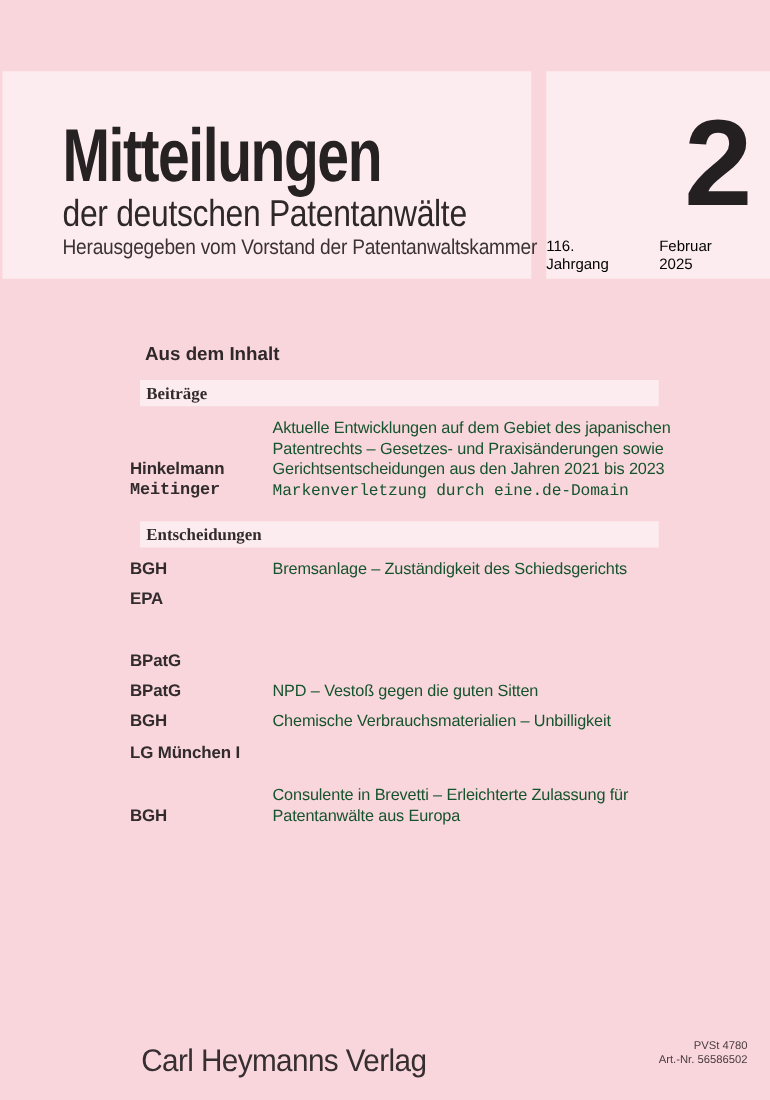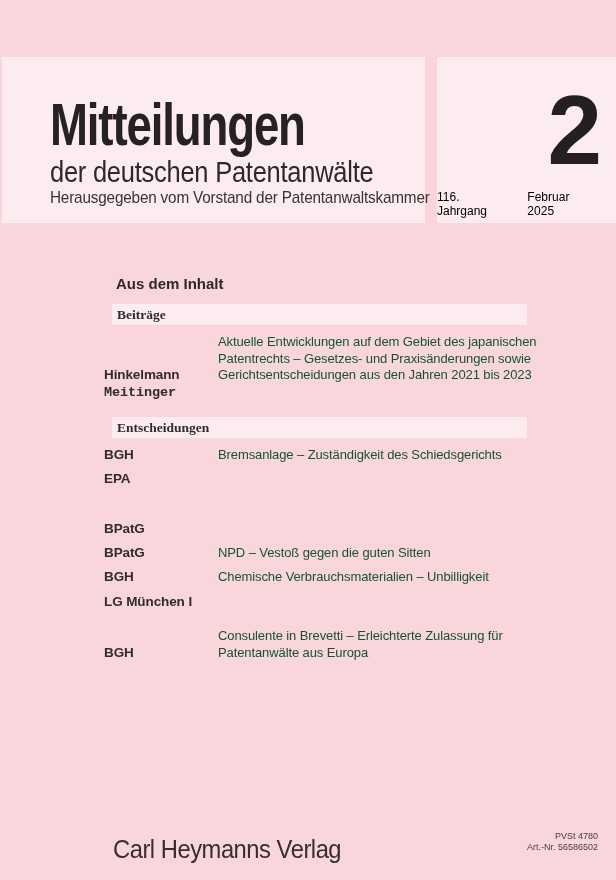--- a/index.html
+++ b/index.html
@@ -113,20 +113,23 @@
   <div class="row r1">
     <span class="label">Hinkelmann</span>
     <span class="desc">
         <span class="lines">Aktuelle Entwicklungen auf dem Gebiet des japanischen
 Patentrechts – Gesetzes- und Praxisänderungen sowie
 Gerichtsentscheidungen aus den Jahren 2021 bis 2023</span>
       </span>
   </div>
   <div class="row r2">
     <span class="label">Meitinger</span>
+    <span class="desc">
+        <span class="lines">Markenverletzung durch eine.de-Domain</span>
+      </span>
   </div>
 
   <div class="band" id="band-entscheidungen">
     <span>Entscheidungen</span>
   </div>
 
   <div class="row r3">
     <span class="label">BGH</span>
     <span class="desc">
         <span class="lines">Bremsanlage – Zuständigkeit des Schiedsgerichts</span>

